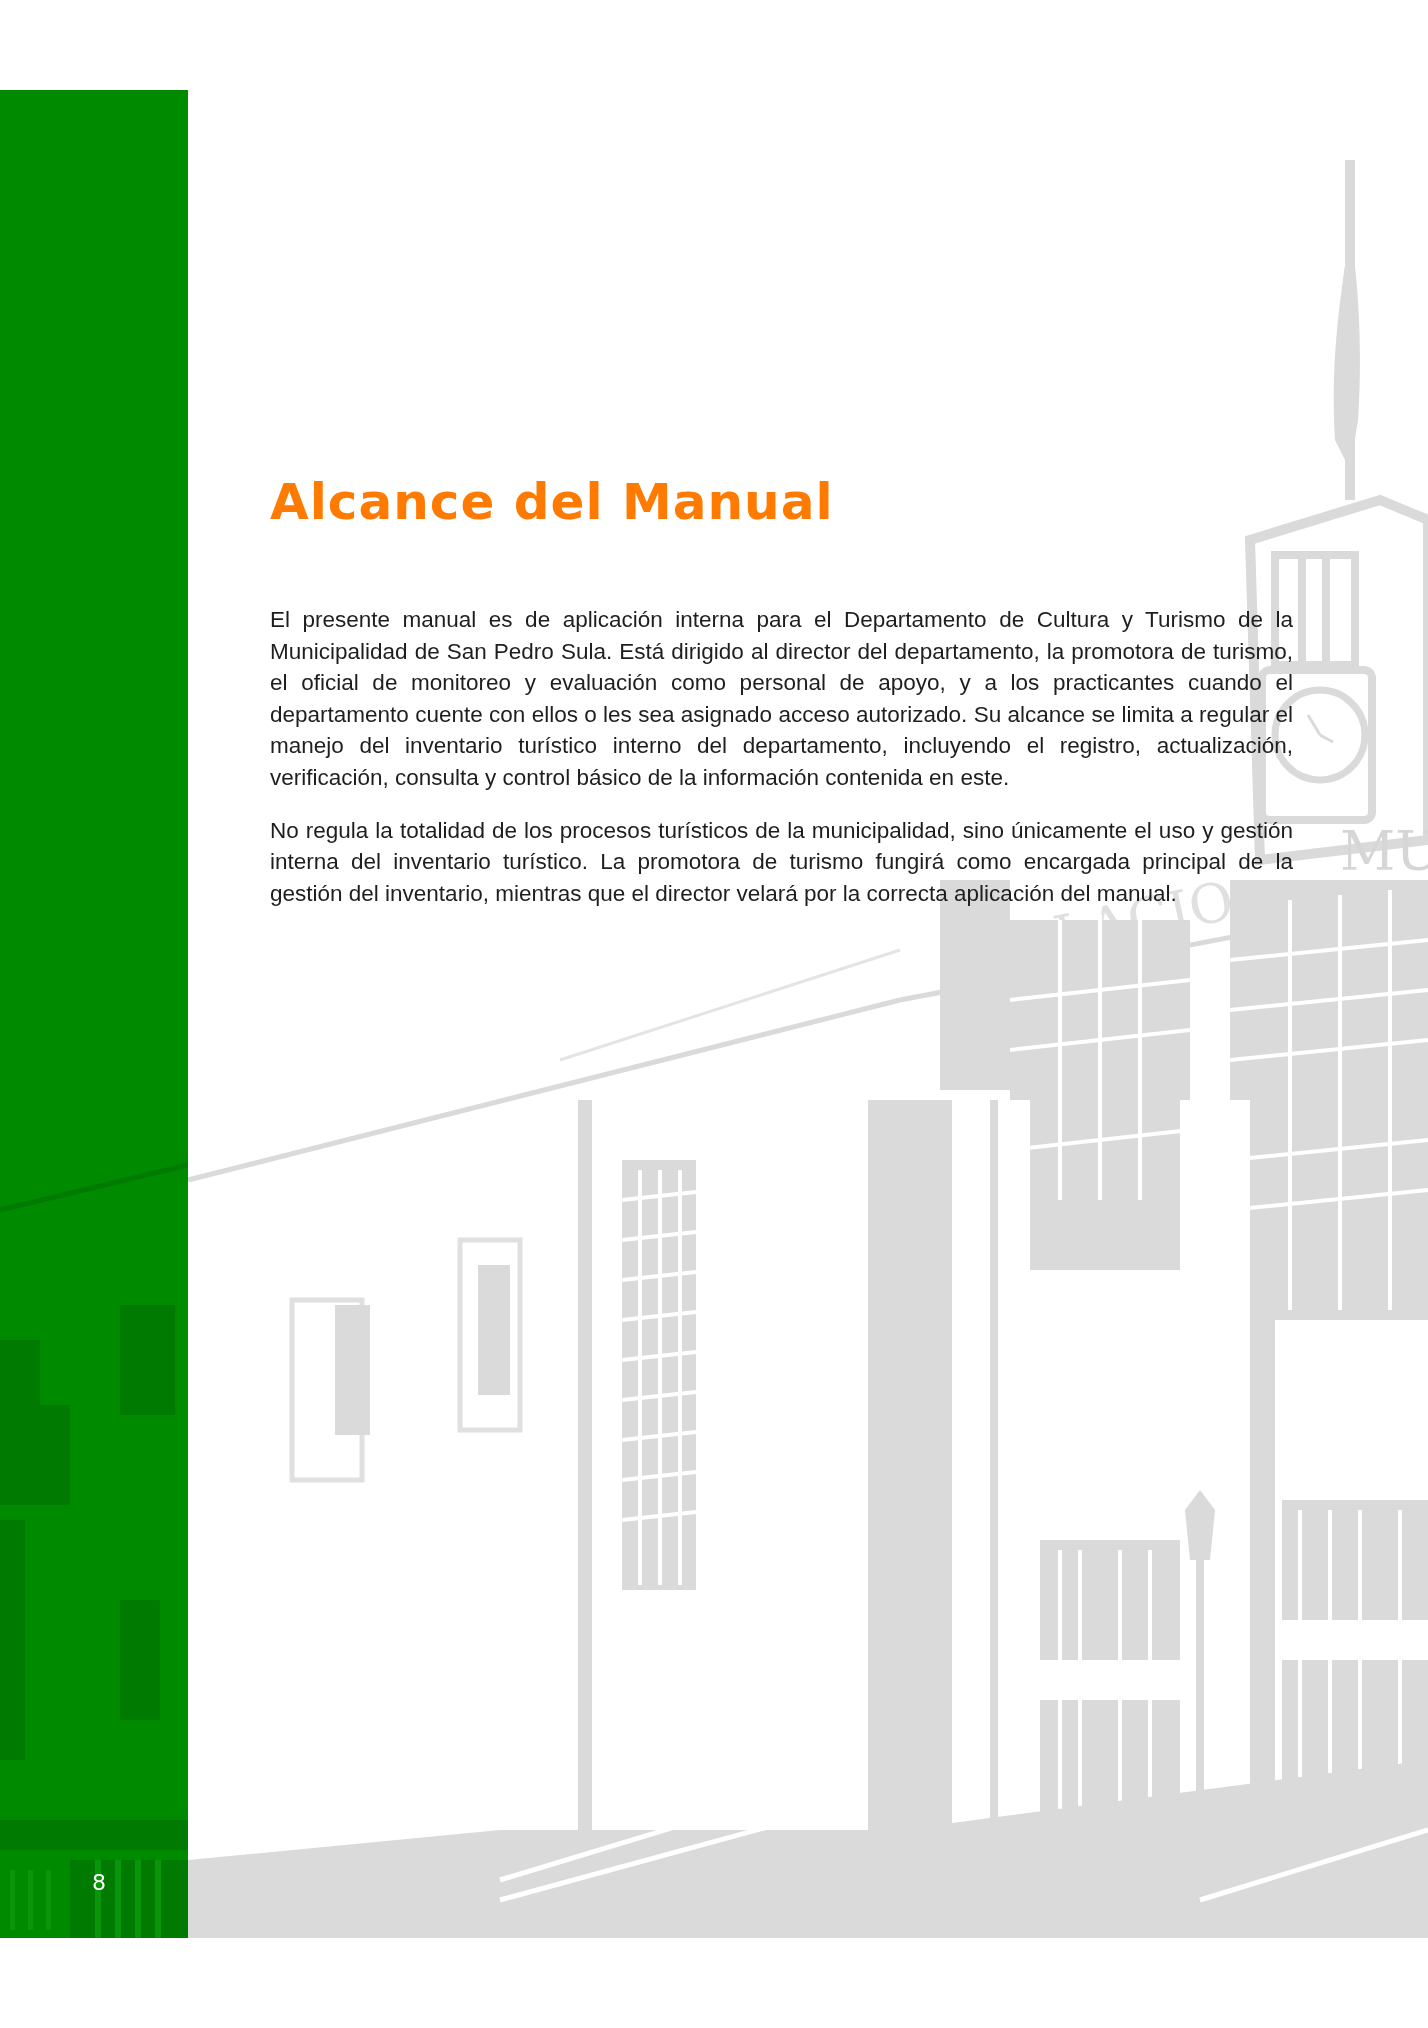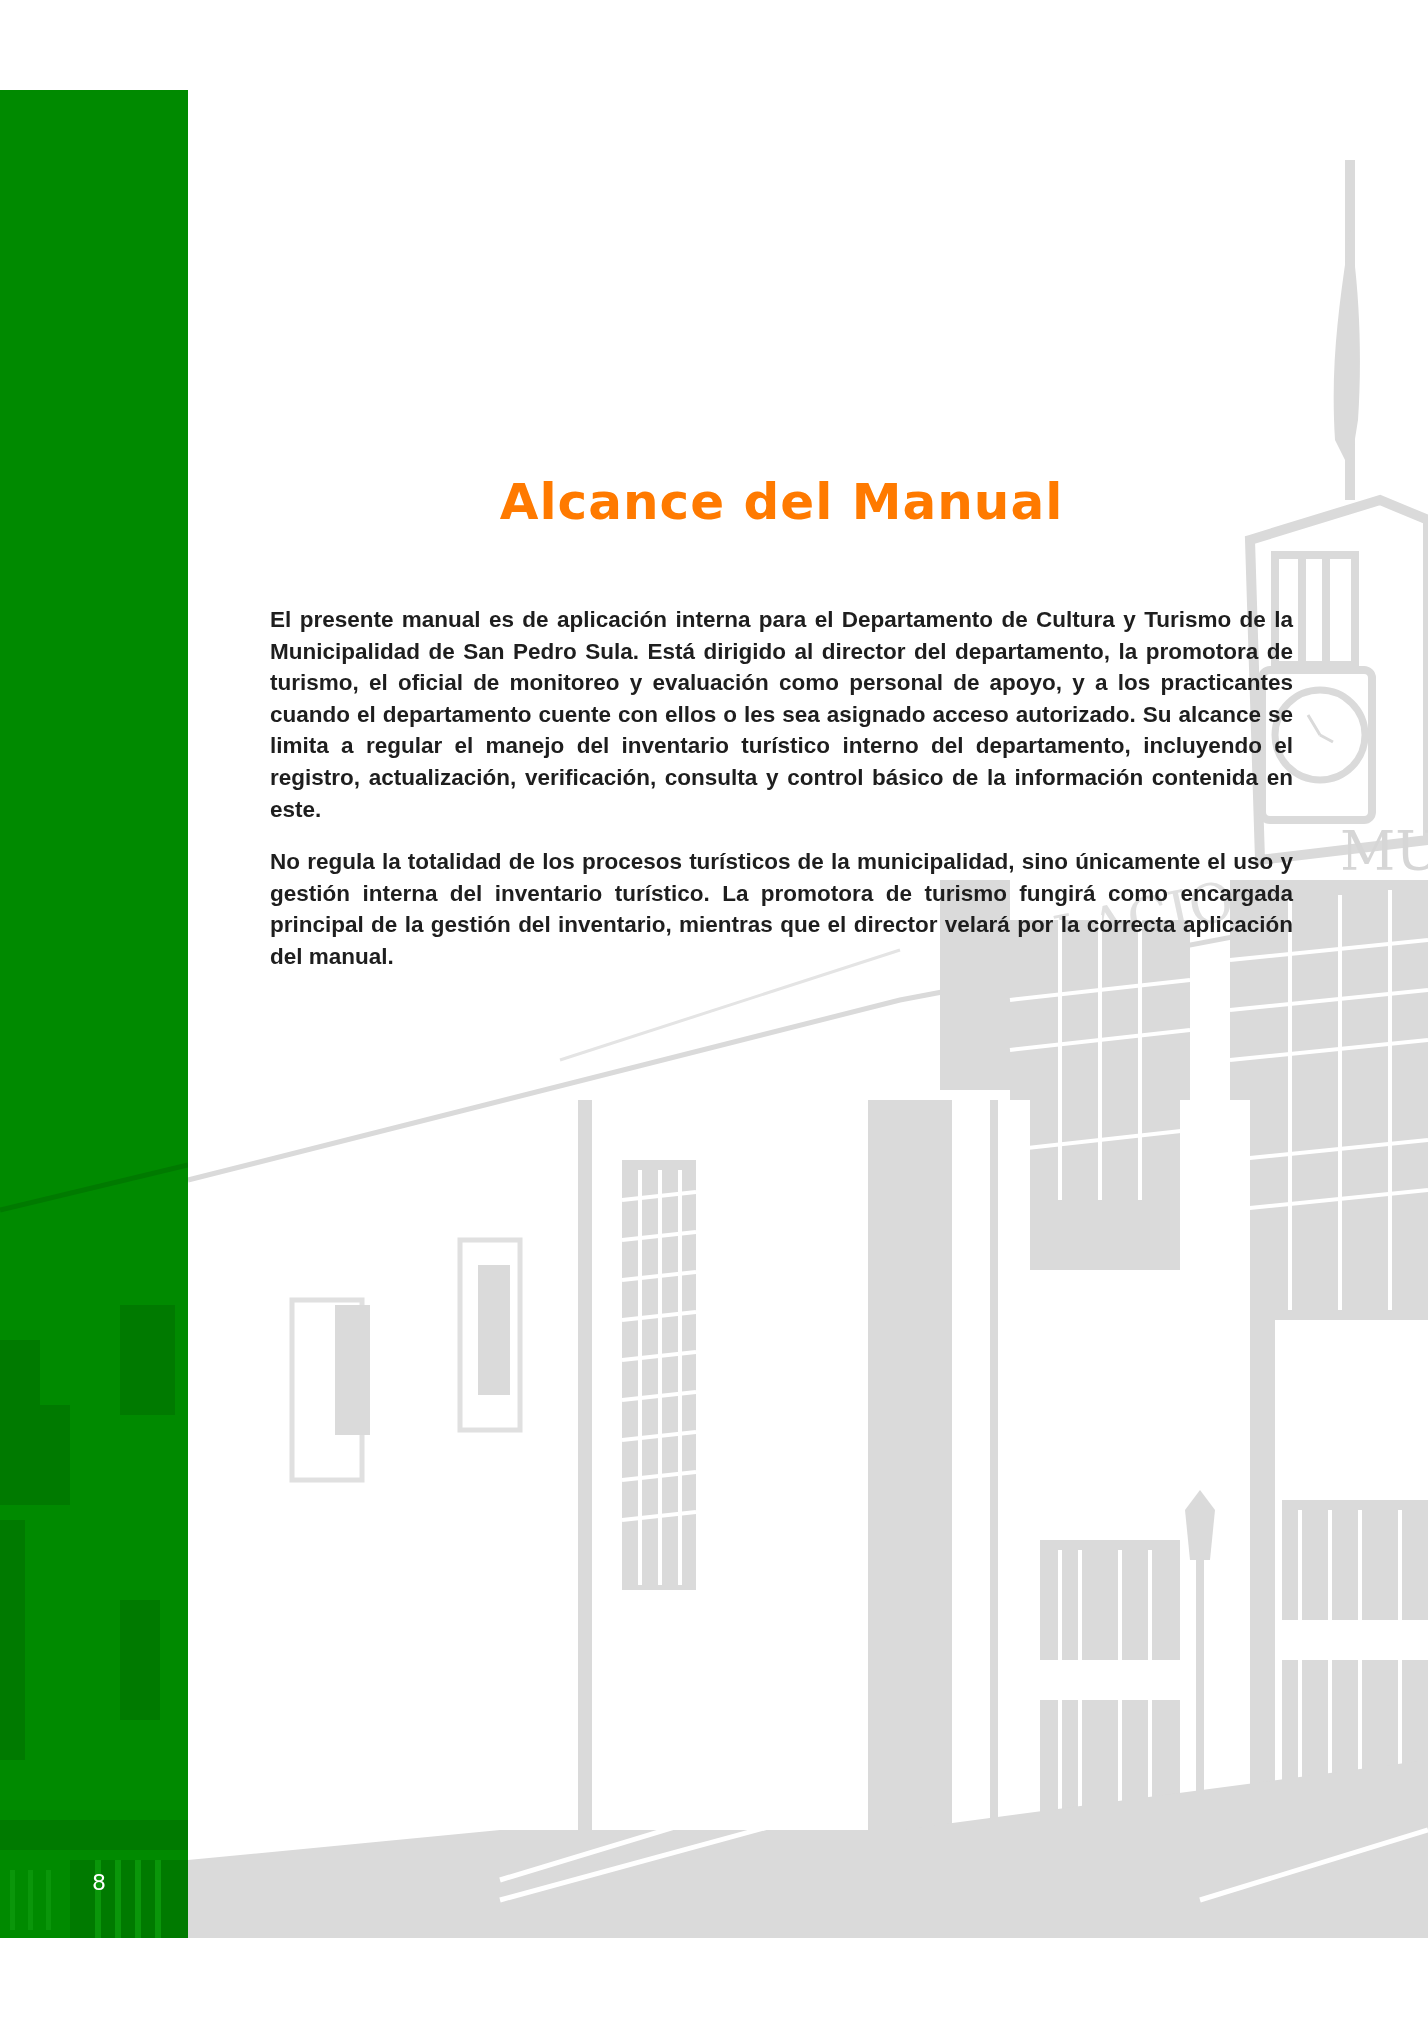--- a/index.html
+++ b/index.html
@@ -16,27 +16,27 @@
   .page-number {
     position: absolute; left: 92px; top: 1780px;
     color: #ffffff; font-size: 22px; font-family: "DejaVu Sans", sans-serif;
   }
   .content {
     position: absolute; left: 270px; top: 462px; width: 1023px;
   }
   .title {
     margin: 0; color: #ff7a00;
     font-family: "DejaVu Sans", sans-serif; font-weight: bold;
-    font-size: 50px; letter-spacing: 1px; line-height: 80px; text-align: center;
+    font-size: 50px; letter-spacing: 1px; line-height: 80px;
   }
   .para {
     margin: 0; color: #1e1e1e;
     font-family: "Liberation Sans", sans-serif;
     font-size: 22.5px; line-height: 31.6px;
-    text-align: justify; text-align-last: left; font-weight: bold;
+    text-align: justify; text-align-last: left;
   }
   .p1 { margin-top: 62px; }
   .p2, .p3 { margin-top: 21px; }
 </style>
 </head>
 <body>
 
 <svg class="bg-art" viewBox="0 0 1428 2028" xmlns="http://www.w3.org/2000/svg">
   <g fill="#dadada" stroke="none">
 

